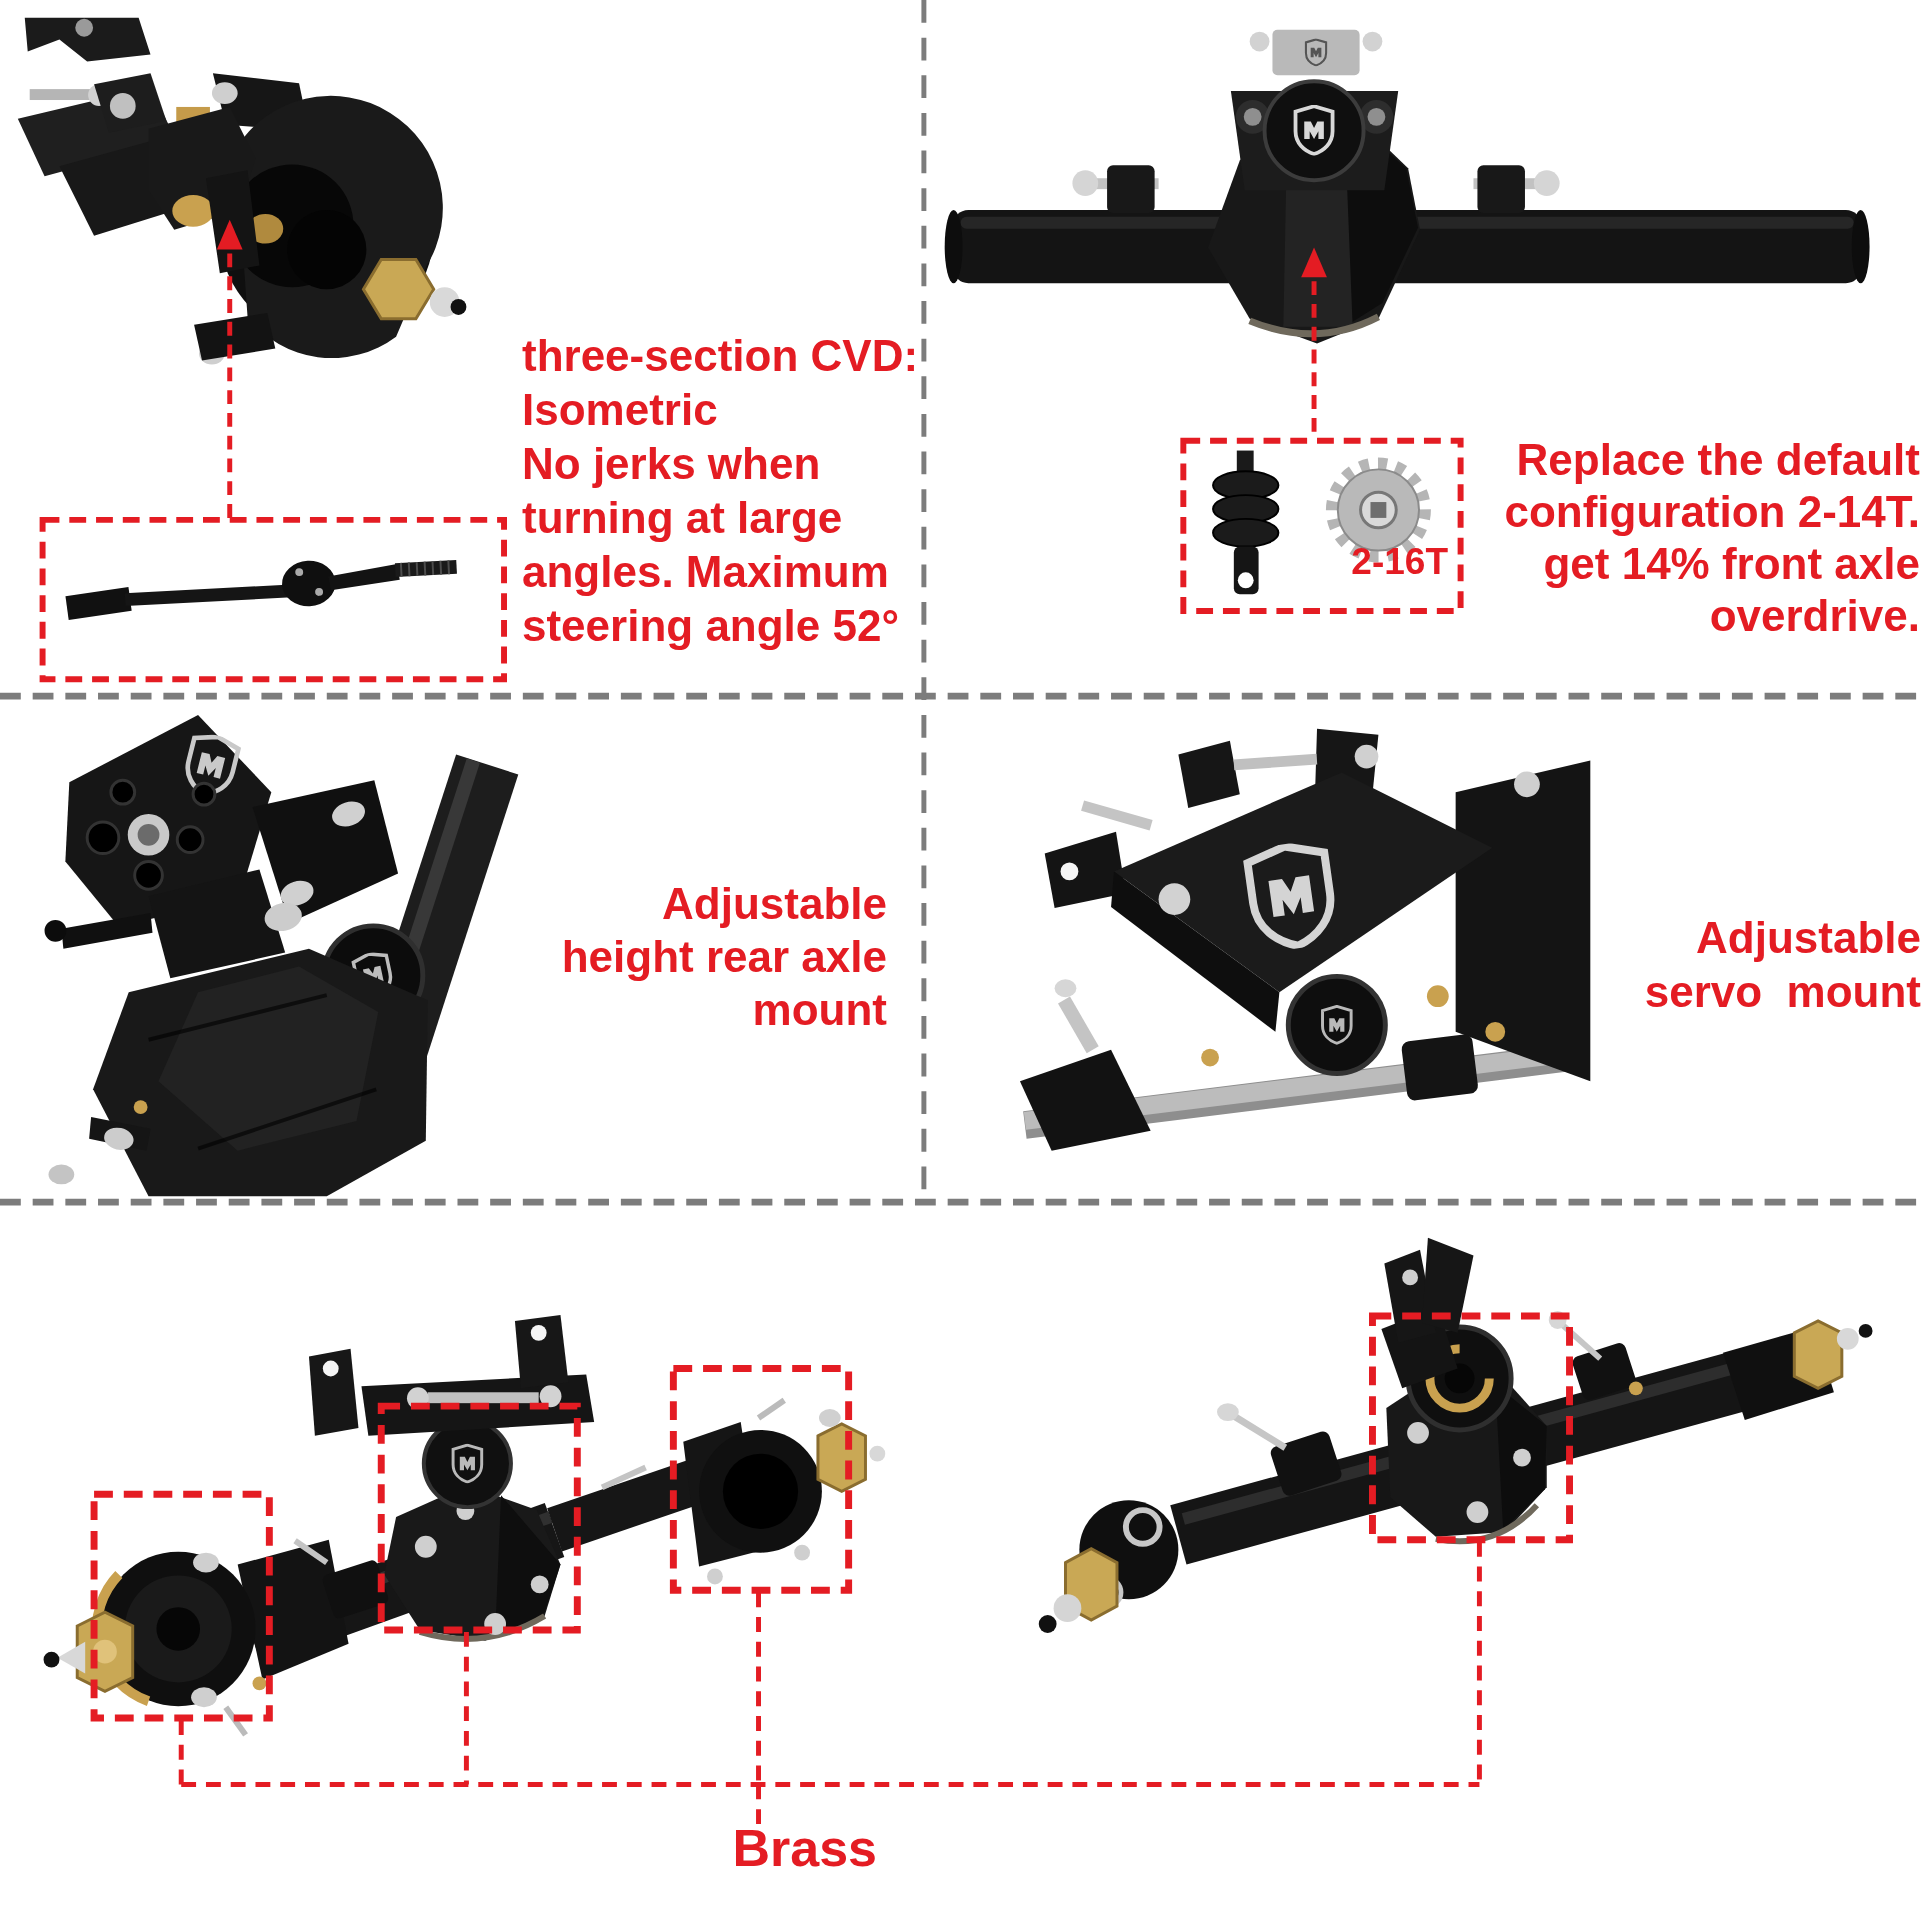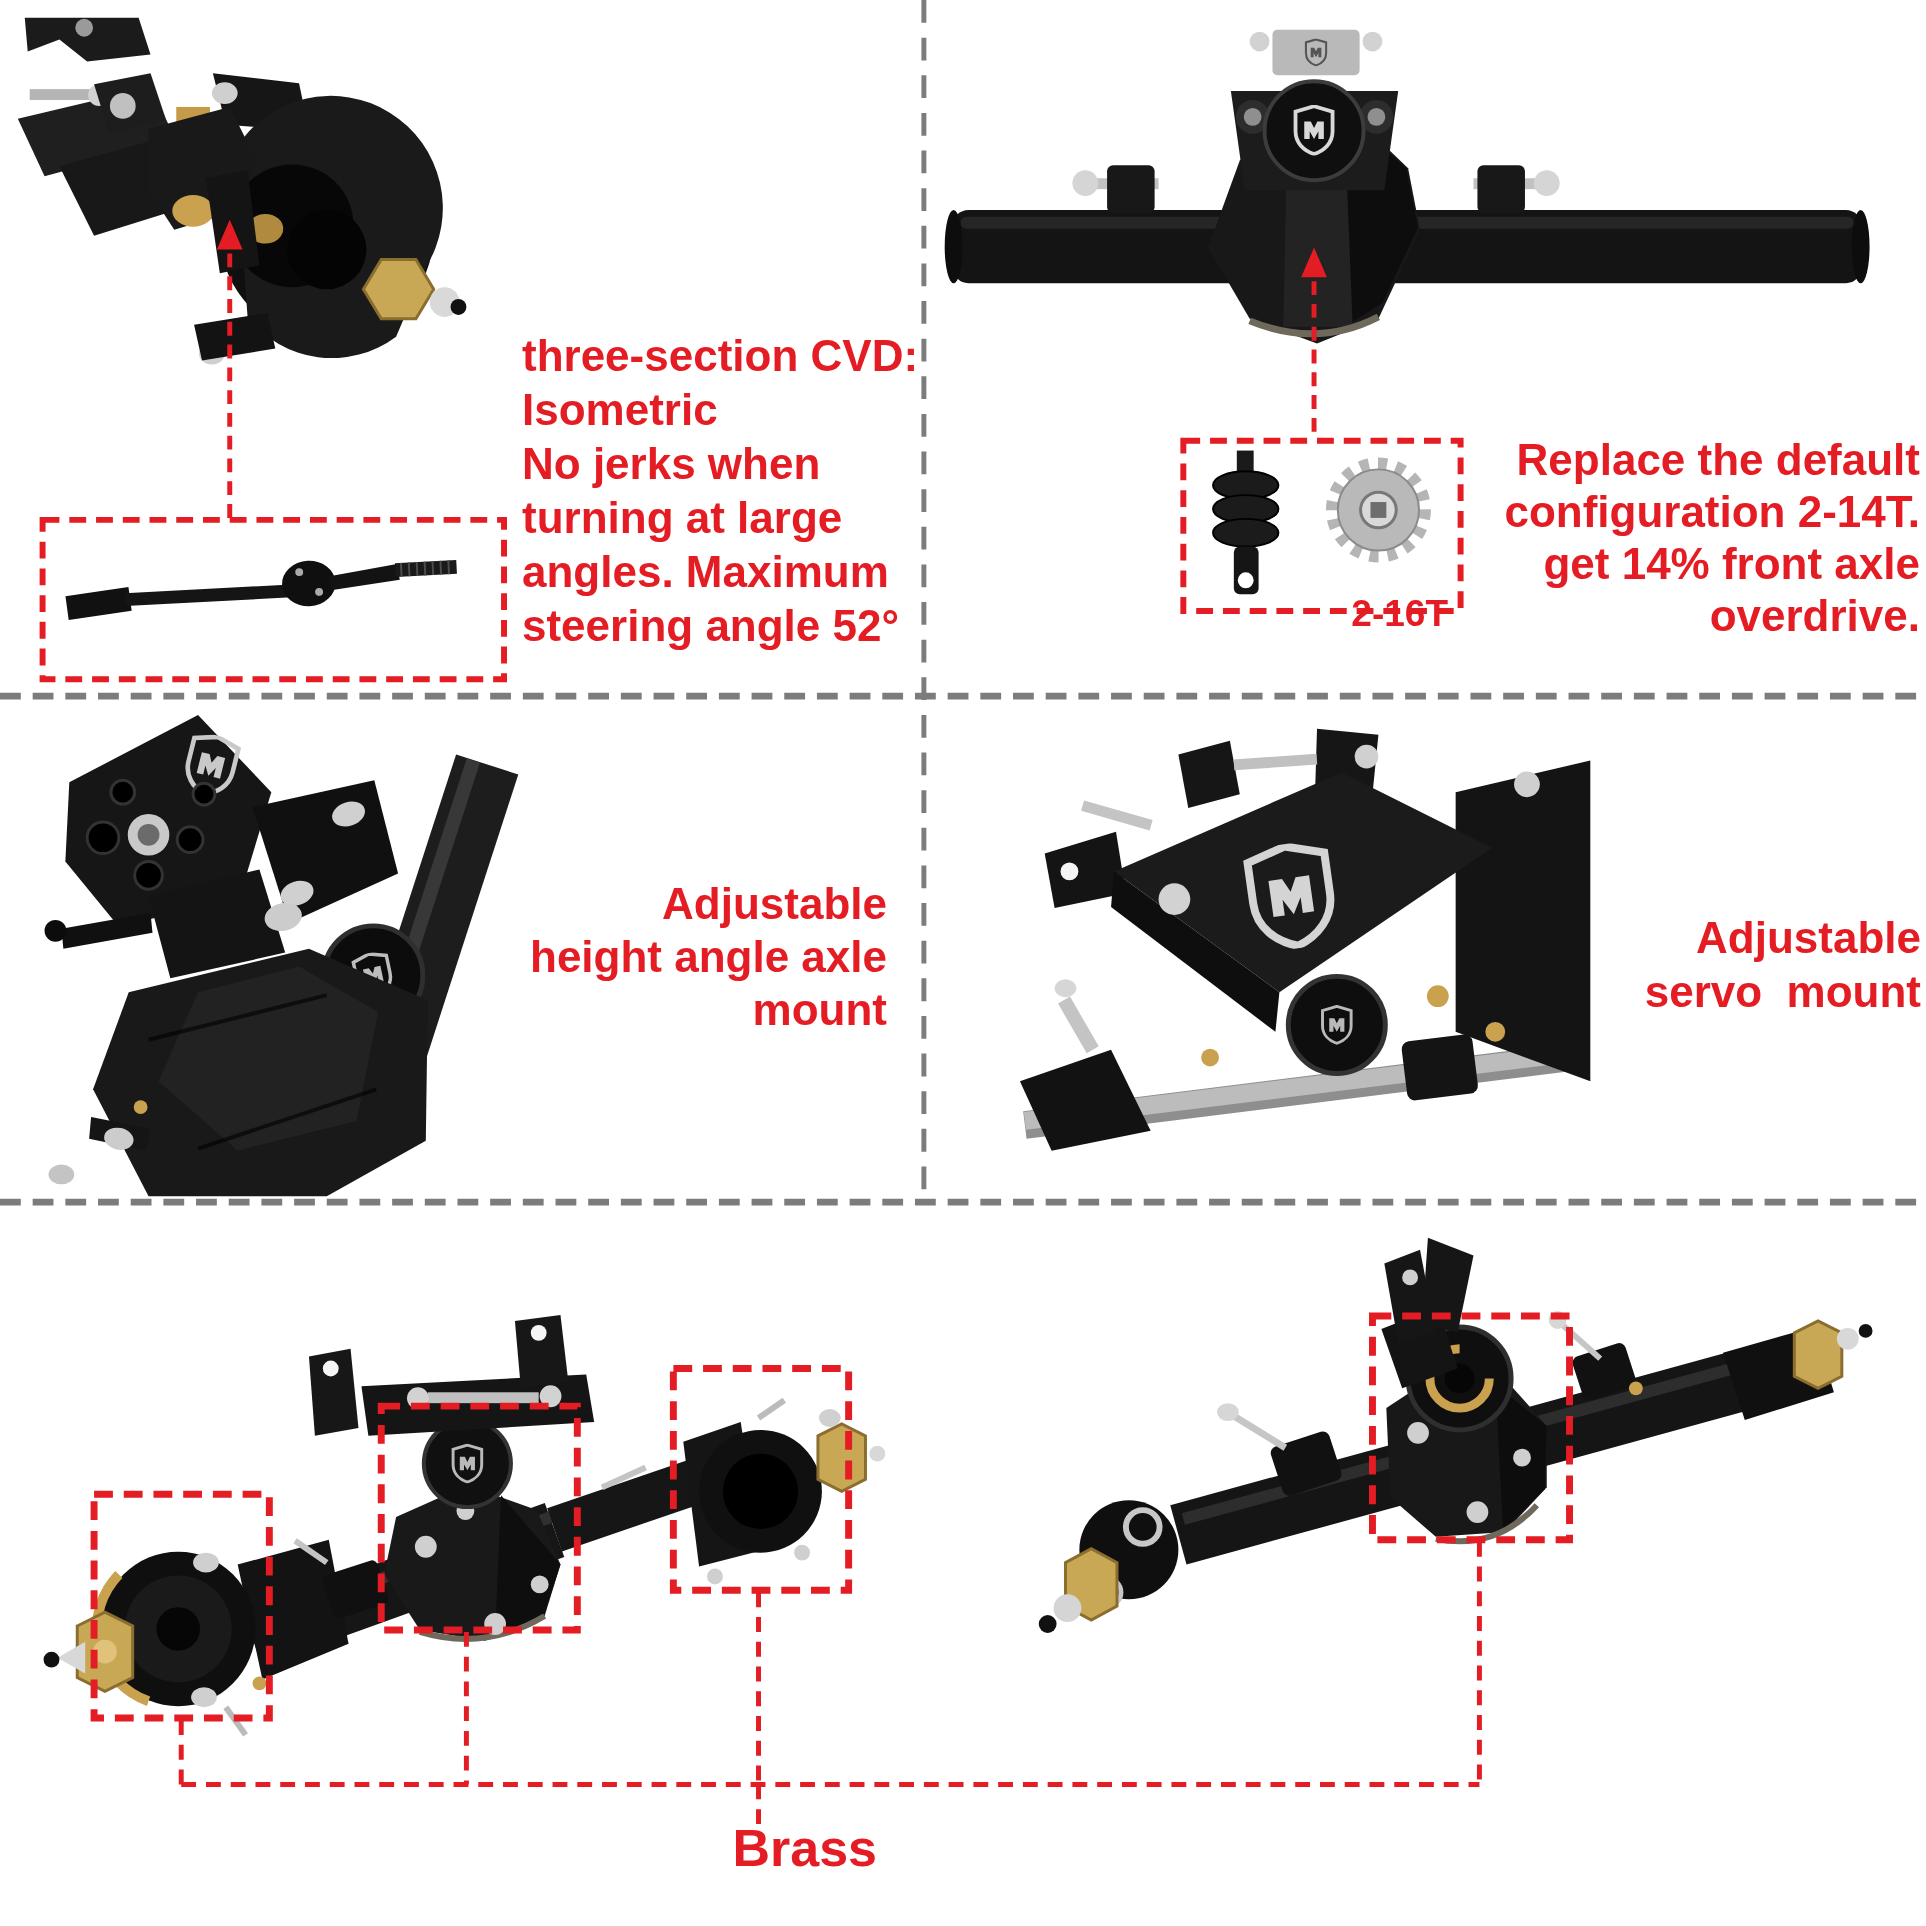--- a/index.html
+++ b/index.html
@@ -7,21 +7,21 @@
   body{width:1927px;height:1927px;position:relative;overflow:hidden;
        font-family:"Liberation Sans",sans-serif}
   #art{position:absolute;left:0;top:0;width:1927px;height:1927px}
   .cap{position:absolute;font-weight:700;color:#E41C23;letter-spacing:0}
   .cap .ln{display:block;white-space:pre}
   .c-center{text-align:right}
   #cap-cvd{left:522px;top:329px;font-size:44px;line-height:54px}
   #cap-overdrive{left:1473px;top:434px;width:447px;font-size:44px;line-height:52px}
   #cap-truss{left:495px;top:877px;width:392px;font-size:44px;line-height:53px}
   #cap-servo{left:1584px;top:911px;width:337px;font-size:44px;line-height:54px}
-  #cap-gear{left:1325px;top:594px;width:123px;font-size:37px;line-height:40px}
+  #cap-gear{left:1325px;top:542px;width:123px;font-size:37px;line-height:40px}
   #cap-brass{left:699px;top:1822px;width:178px;font-size:52px;line-height:53px}
 </style>
 </head>
 <body>
 
 <svg id="art" viewBox="0 0 1946 1946" xmlns="http://www.w3.org/2000/svg">
   <defs>
     <symbol id="shield" viewBox="0 0 40 46">
       <path d="M20 1 L37 6 V24 C37 35 29 42 20 45 C11 42 3 35 3 24 V6 Z" fill="none" stroke="currentColor" stroke-width="3.5"></path>
       <path d="M11 31 V15 h6 l3 6 3-6 h6 v16 h-5 v-7 l-4 7 -4-7 v7 Z" fill="currentColor"></path>
@@ -321,21 +321,21 @@
   <span class="ln">get 14% front axle</span>
   <span class="ln">overdrive.</span>
 </div>
 
 <div id="cap-gear" class="cap c-center">
   <span class="ln">2-16T</span>
 </div>
 
 <div id="cap-truss" class="cap c-center">
   <span class="ln">Adjustable</span>
-  <span class="ln">height angle axle</span>
+  <span class="ln">height rear axle</span>
   <span class="ln">mount</span>
 </div>
 
 <div id="cap-servo" class="cap c-center">
   <span class="ln">Adjustable</span>
   <span class="ln">servo  mount</span>
 </div>
 
 <div id="cap-brass" class="cap c-center">
   <span class="ln">Brass</span>

